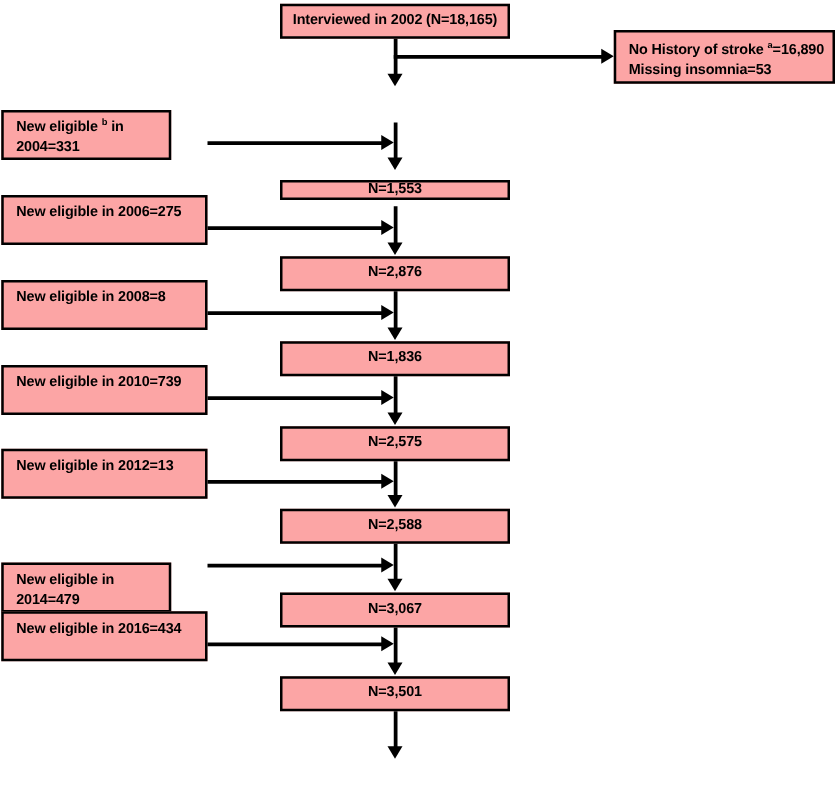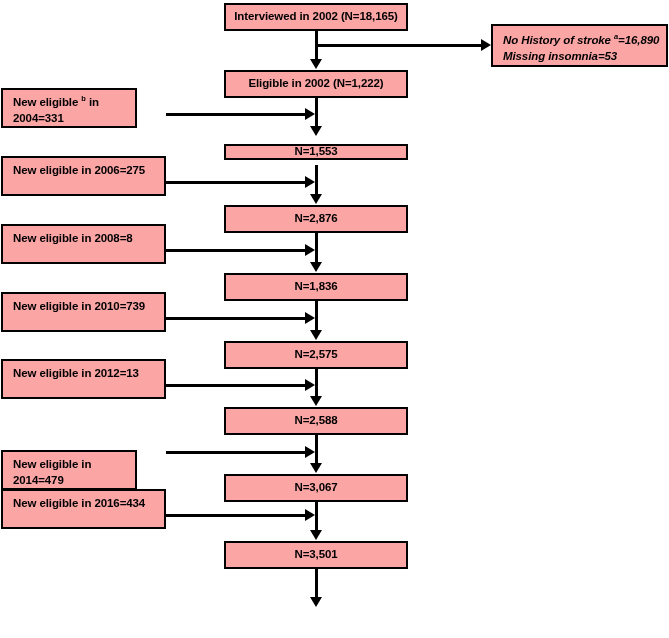--- a/index.html
+++ b/index.html
@@ -83,28 +83,25 @@
     <span>Interviewed in 2002 (N=18,165)</span>
   </div>
 
   <div class="vline" id="v-top" style="left: 314.5px; top: 31px; height: 30px;"></div>
 
   <div class="hline" id="h-excl" style="left: 314.5px; top: 44px; width: 167px;"></div>
   <div class="arrow-right" id="a-excl" style="left: 481px; top: 39px;"></div>
 
   <div class="arrow-down" id="a-top" style="left: 309.5px; top: 59px;"></div>
 
-  <div class="node side two-line" id="node-excluded" style="left: 491px; top: 24px; width: 177px; height: 43px; font-style: italic;">
+  <div class="node side two-line" id="node-excluded" style="left: 491px; top: 24px; width: 177px; height: 43px;">
     <div><span>No History of stroke </span><span class="sup">a</span><span>=16,890</span></div>
     <div>Missing insomnia=53</div>
   </div>
 
-  <div class="node center" id="node-eligible" style="left: 224px; top: 70px; width: 184px; height: 28px;">
-    <span>Eligible in 2002 (N=1,222)</span>
-  </div>
 
   <div id="generated">
       <div class="node center" style="left: 224px; top: 144px; width: 184px; height: 16px;">
         <span>N=1,553</span>
       </div>
       <div class="node center" style="left: 224px; top: 205px; width: 184px; height: 28px;">
         <span>N=2,876</span>
       </div>
       <div class="node center" style="left: 224px; top: 273px; width: 184px; height: 28px;">
         <span>N=1,836</span>

